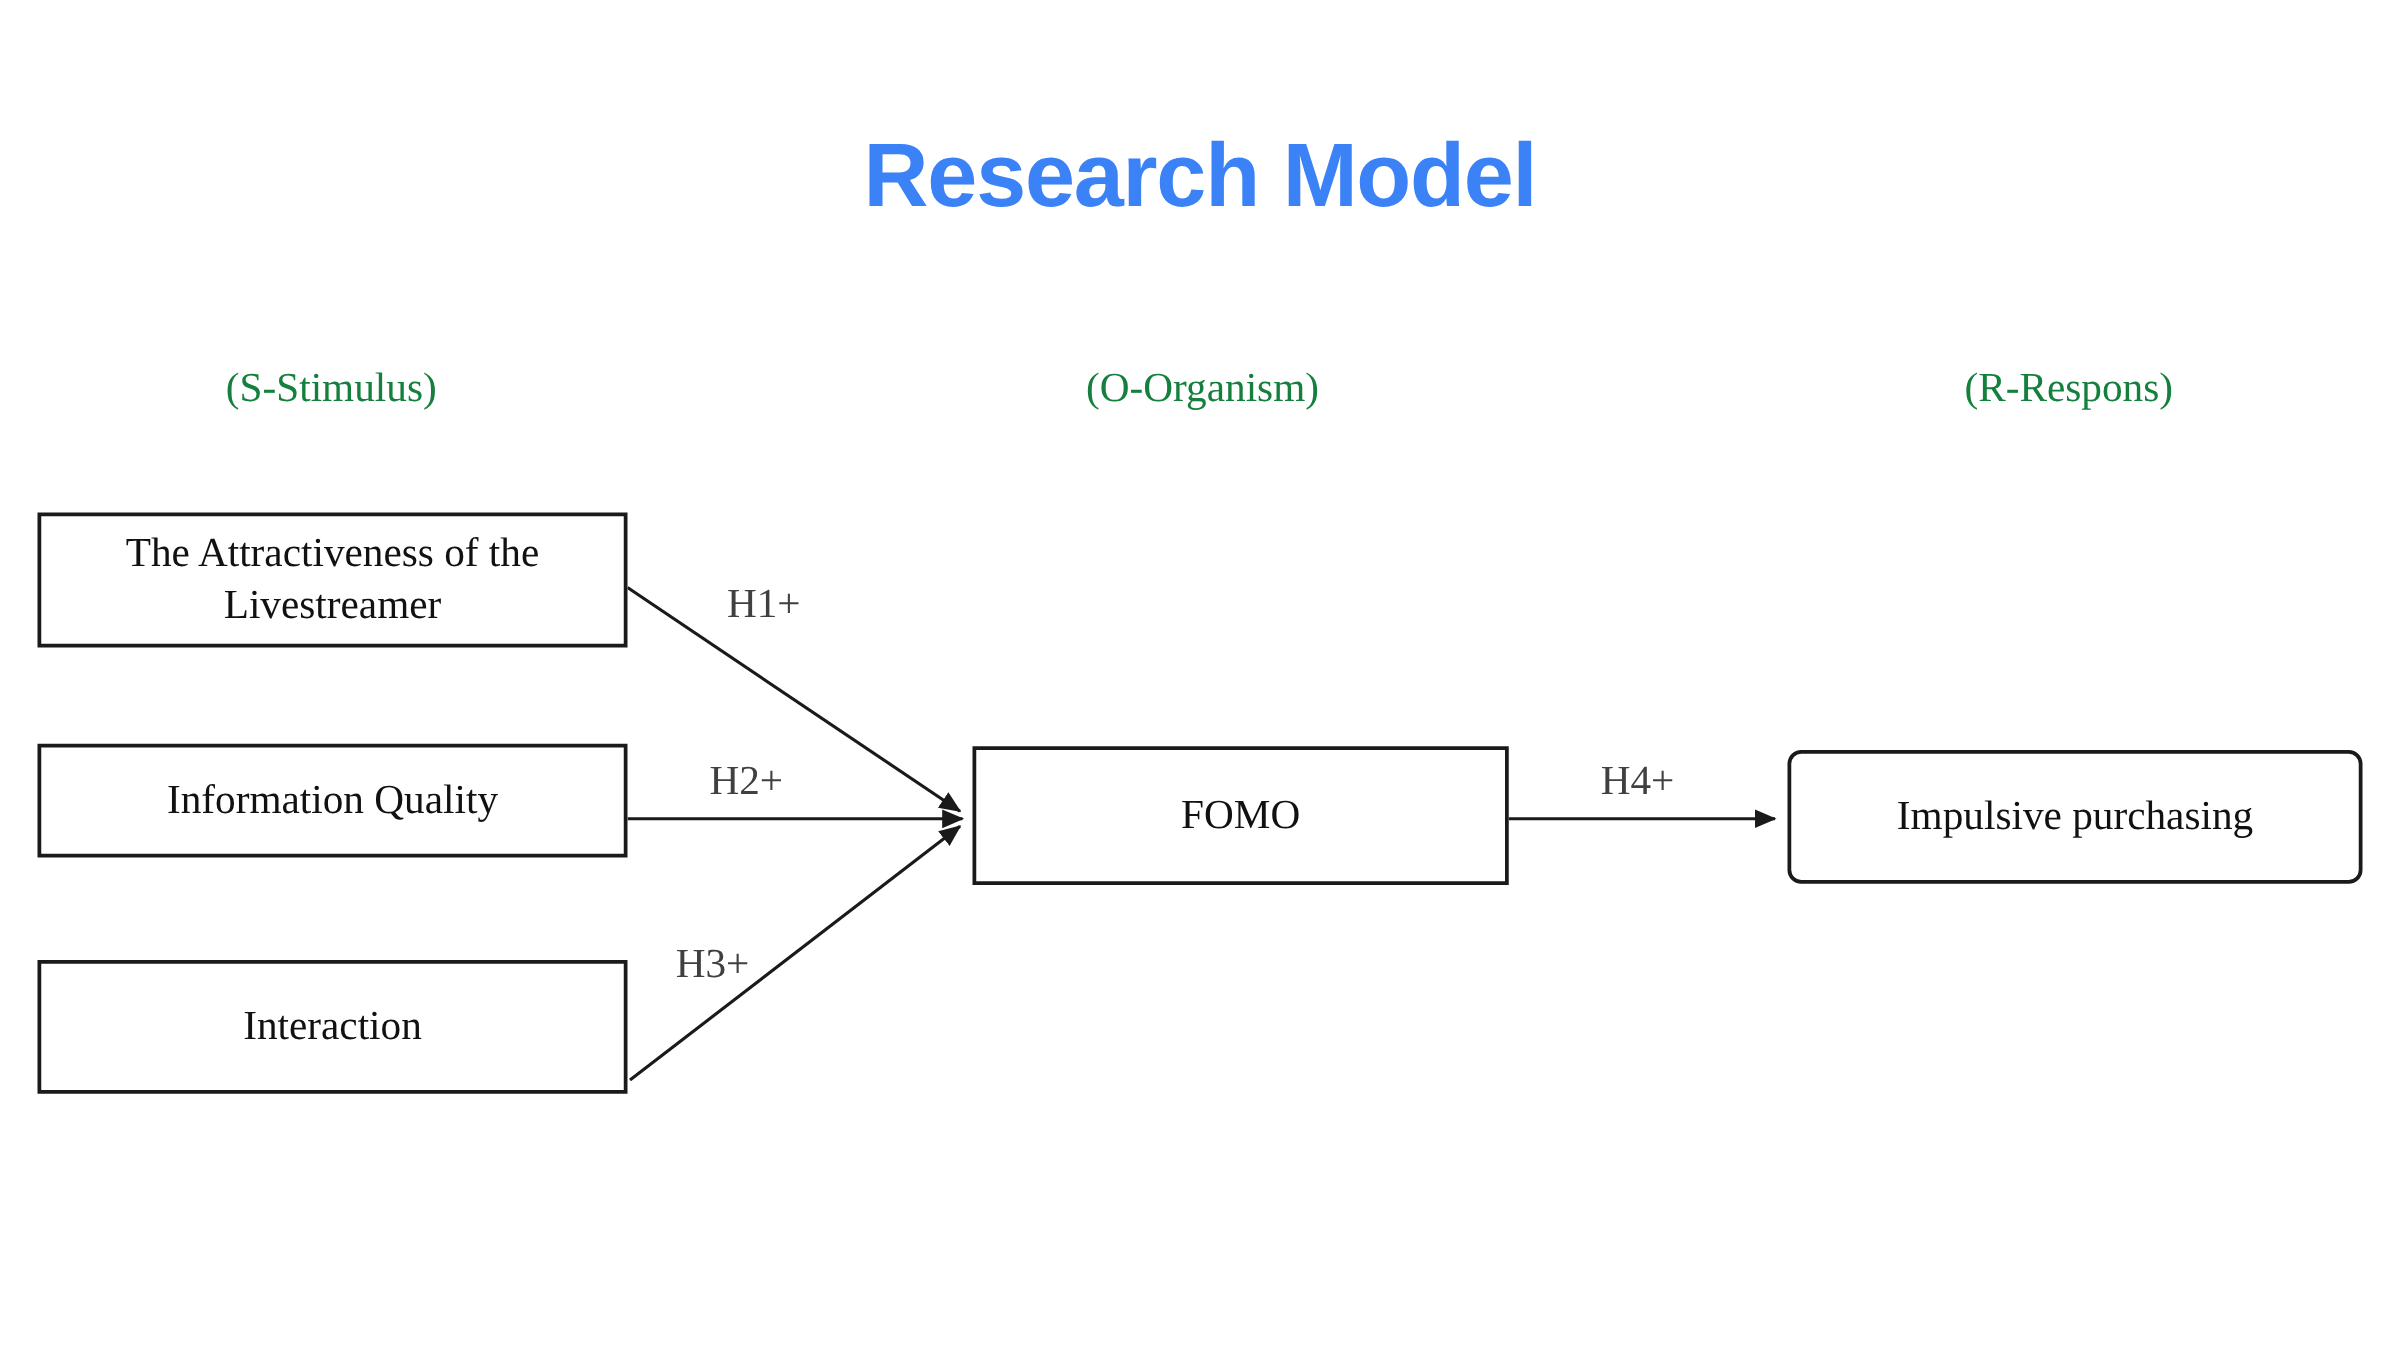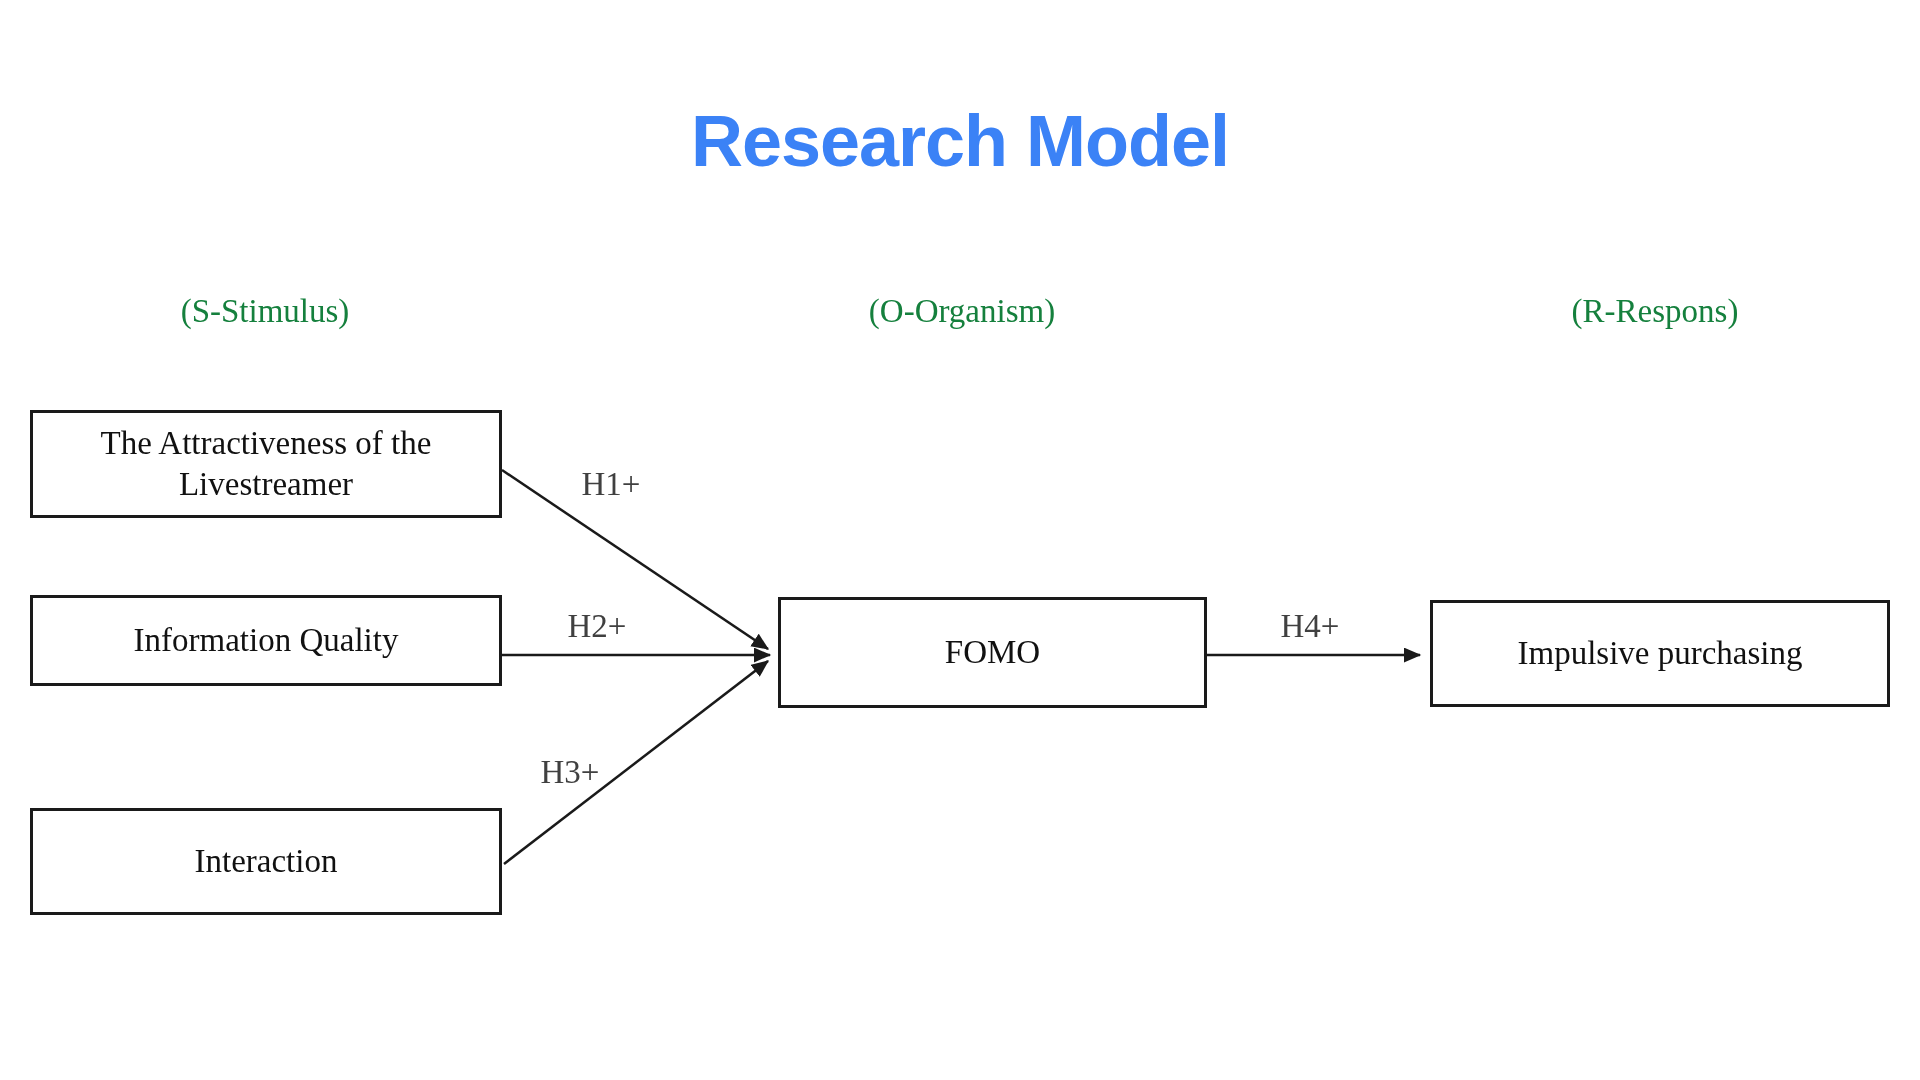--- a/index.html
+++ b/index.html
@@ -51,29 +51,29 @@
   </svg>
 
   <div class="node" style="left:30px;top:410px;width:472px;height:108px;">
     <span>The Attractiveness of the Livestreamer</span>
   </div>
 
   <div class="node" style="left:30px;top:595px;width:472px;height:91px;">
     <span>Information Quality</span>
   </div>
 
-  <div class="node" style="left:30px;top:808px;width:472px;height:107px;">
+  <div class="node" style="left:30px;top:768px;width:472px;height:107px;">
     <span>Interaction</span>
   </div>
 
   <div class="node" style="left:778px;top:597px;width:429px;height:111px;">
     <span>FOMO</span>
   </div>
 
-  <div class="node" style="left:1430px;top:600px;width:460px;height:107px;">
+  <div class="node" style="left:1430px;top:600px;width:460px;height:107px;border-radius:11px;">
     <span>Impulsive purchasing</span>
   </div>
 
   <div class="edge-label" style="left:611px;top:484px;">H1+</div>
   <div class="edge-label" style="left:597px;top:626px;text-align:right;">H2+</div>
   <div class="edge-label" style="left:570px;top:772px;">H3+</div>
   <div class="edge-label" style="left:1310px;top:626px;">H4+</div>
 
 </div>
 

